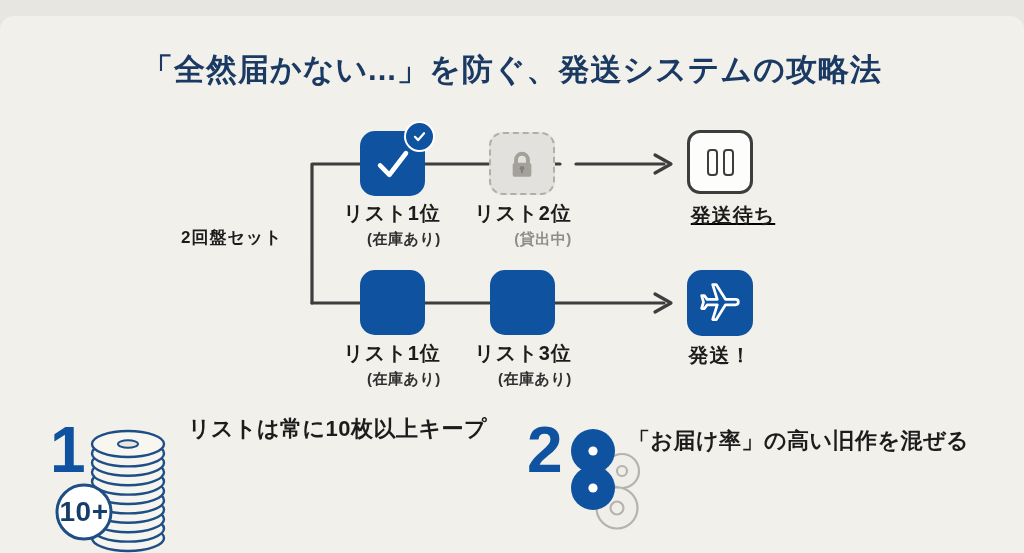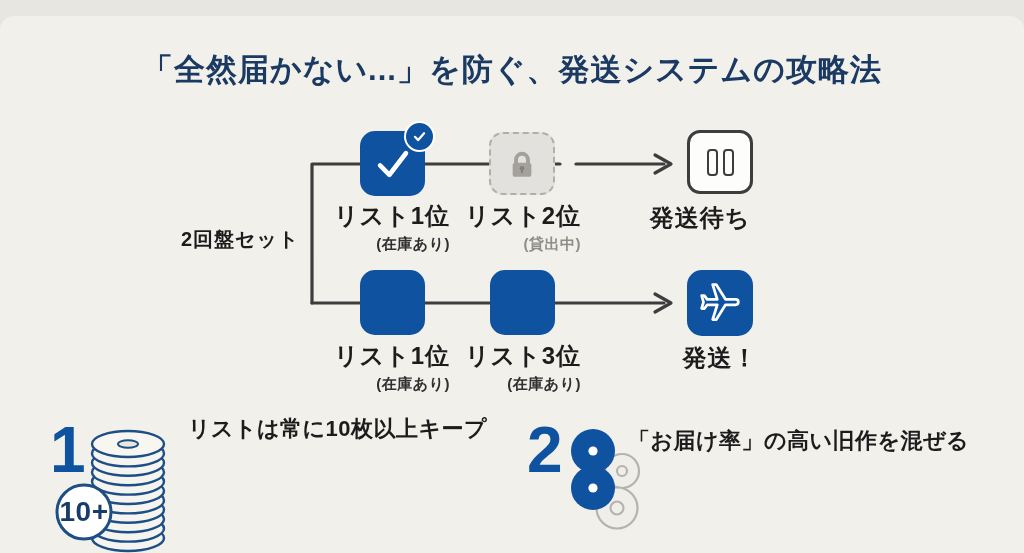--- a/index.html
+++ b/index.html
@@ -8,34 +8,34 @@
     --lockbg:#e3e1dd; --lockborder:#b1afa9; --lockglyph:#a3a19a;
     --discline:#1d4e86; --grayline:#b5b3ad; --grayfill:#f0eee8;
   }
   html,body{margin:0;padding:0;background:#e8e6e0;}
   body{font-family:"Liberation Sans","DejaVu Sans",sans-serif;}
   .stage{position:relative;width:1024px;height:553px;background:var(--bg);
          overflow:hidden;border-radius:14px;margin:16px auto;}
   .title{position:absolute;top:33px;left:0;right:0;text-align:center;
          font-size:31px;font-weight:800;color:var(--navy);letter-spacing:1px;}
   .connectors{position:absolute;left:0;top:0;z-index:0;}
-  .set-label{position:absolute;left:181px;top:210px;font-size:20px;font-weight:800;
+  .set-label{position:absolute;left:181px;top:210px;font-size:17px;font-weight:800;
              color:var(--ink);letter-spacing:1px;z-index:1;}
   .box{position:absolute;width:65px;height:65px;border-radius:15px;z-index:1;
        display:flex;align-items:center;justify-content:center;box-sizing:border-box;}
   .box.blue{background:var(--accent);}
   .box.lock{background:var(--lockbg);border:2px dashed var(--lockborder);border-radius:14px;}
   .box.pause{background:#fdfdfb;border:3.5px solid var(--line);border-radius:13px;gap:5px;}
   .pbar{width:11px;height:27px;border:2.5px solid var(--line);border-radius:4px;
         box-sizing:border-box;background:transparent;}
   .badge{position:absolute;right:-10px;top:-10px;width:27px;height:27px;border-radius:50%;
          background:var(--accent);border:2.5px solid #ffffff;box-sizing:content-box;
          display:flex;align-items:center;justify-content:center;}
   .nlabel{position:absolute;transform:translateX(-50%);text-align:center;z-index:1;white-space:nowrap;}
-  .nlabel .main{font-size:24px;font-weight:800;color:var(--ink);letter-spacing:1px;text-align:right;}
+  .nlabel .main{font-size:20px;font-weight:800;color:var(--ink);letter-spacing:1px;text-align:right;}
   .nlabel .sub{font-size:15px;font-weight:700;color:#2f2f2f;margin-top:3px;letter-spacing:0.5px;text-align:right;}
   .nlabel .sub.muted{color:var(--muted);}
   .tip-number{position:absolute;font-size:64px;font-weight:800;color:var(--accent);
               line-height:1;z-index:1;}
   .tip-icon{position:absolute;z-index:1;}
   .badge10-text{position:absolute;left:84px;top:496px;transform:translate(-50%,-50%);
                 font-size:28px;font-weight:800;color:#173d6b;z-index:2;letter-spacing:0.5px;}
   .tip-heading{position:absolute;font-size:22px;font-weight:800;color:var(--ink);
                letter-spacing:0.5px;z-index:1;white-space:nowrap;}
   .tip-body{position:absolute;font-size:18.5px;font-weight:500;color:var(--body);
@@ -85,21 +85,21 @@
   </div>
   <div class="nlabel" style="left:523px;top:184px;">
     <div class="main">リスト2位</div>
     <div class="sub muted">(貸出中)</div>
   </div>
 
   <div class="box pause" style="left:687px;top:114px;width:66px;height:64px;">
     <span class="pbar"></span>
     <span class="pbar"></span>
   </div>
-  <div class="nlabel" style="left:700px;top:186px;">
+  <div class="nlabel" style="left:733px;top:186px;text-decoration:underline;">
     <div class="main">発送待ち</div>
   </div>
 
   <div class="box blue" style="left:360px;top:254px;"></div>
   <div class="nlabel" style="left:392px;top:324px;">
     <div class="main">リスト1位</div>
     <div class="sub">(在庫あり)</div>
   </div>
 
   <div class="box blue" style="left:490px;top:254px;"></div>

